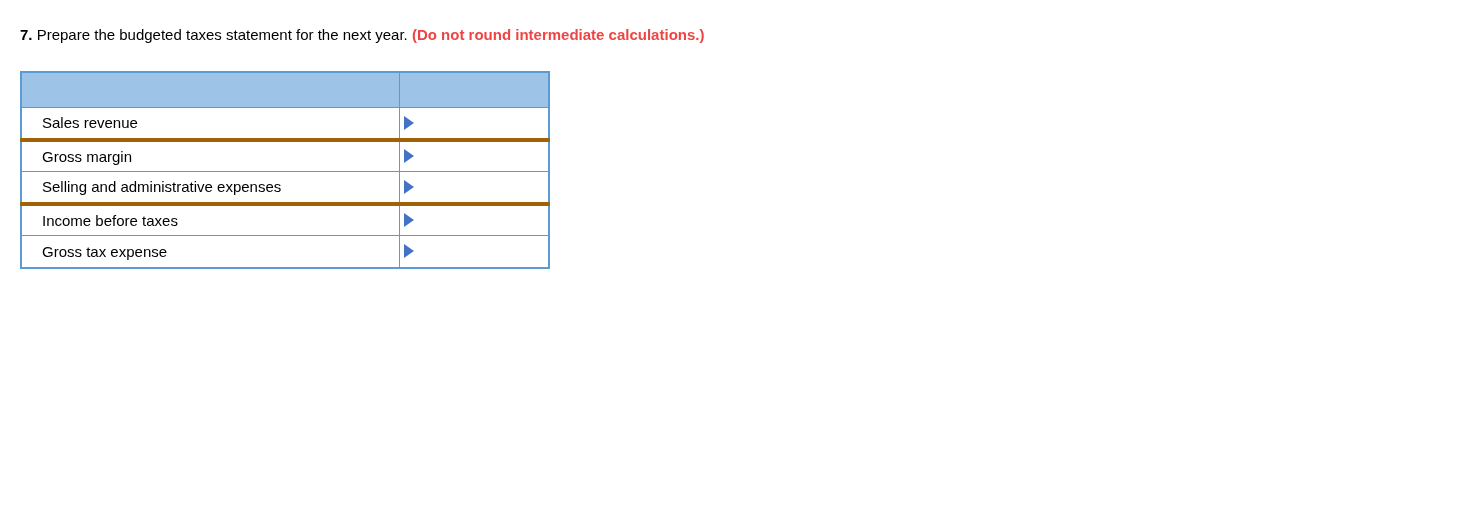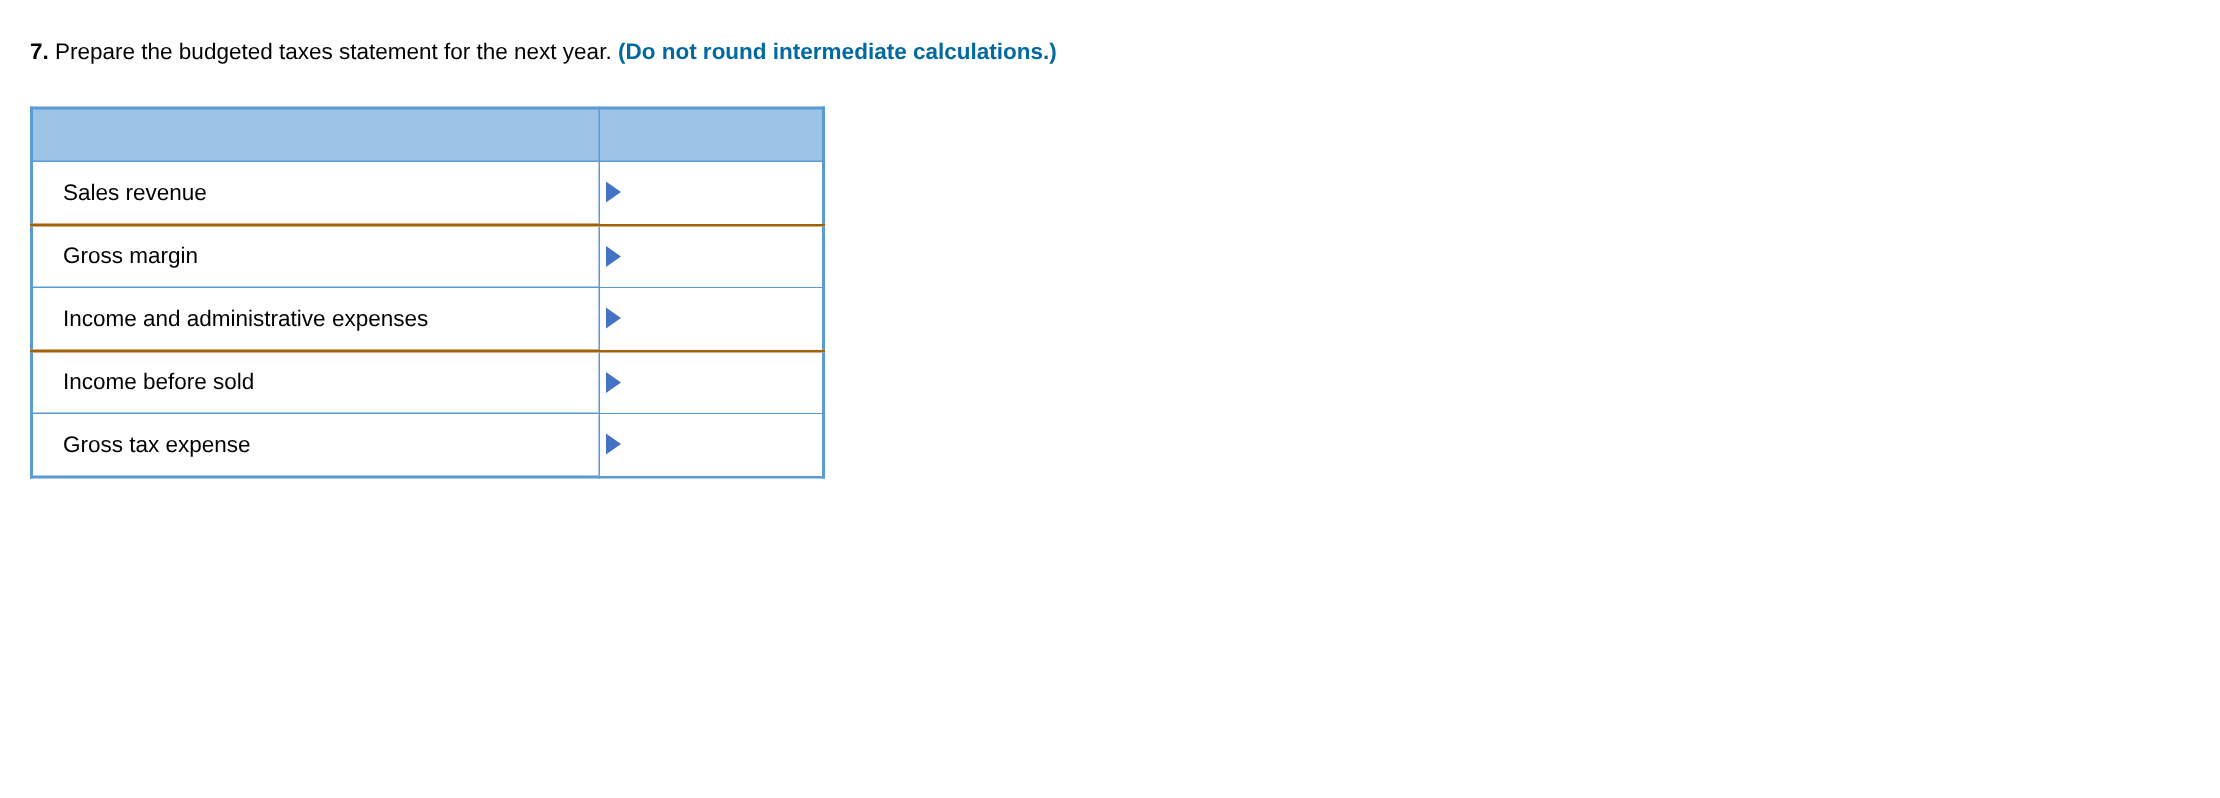--- a/index.html
+++ b/index.html
@@ -23,21 +23,21 @@
       margin-bottom: 24px;
       line-height: 1.5;
     }
 
     .instruction .bold {
       font-weight: bold;
     }
 
     .instruction .red-bold {
       font-weight: bold;
-      color: #0369a1;
+      color: #ef4444;
     }
 
     .table-container {
       margin-top: 16px;
       width: 530px;
     }
 
     .income-table {
       width: 100%;
       border-collapse: collapse;
@@ -58,36 +58,36 @@
       width: 380px;
     }
 
     .header-row td:last-child {
       width: 150px;
     }
 
     .data-row td {
       border: 1px solid #5b9bd5;
       padding: 6px 20px;
-      height: 42px;
+      height: 32px;
       vertical-align: middle;
     }
 
     .data-row td:first-child {
       width: 380px;
       font-size: 15px;
     }
 
     .data-row td:last-child {
       width: 150px;
       position: relative;
     }
 
     .data-row td.thick-top {
-      border-top: 2px solid #a16207;
+      border-top: 4px solid #a16207;
     }
 
     .arrow-indicator {
       display: inline-block;
       width: 0;
       height: 0;
       border-top: 7px solid transparent;
       border-bottom: 7px solid transparent;
       border-left: 10px solid #4472c4;
       position: absolute;
@@ -124,27 +124,27 @@
             <span class="arrow-indicator"></span>
           </td>
         </tr>
         <tr class="data-row">
           <td class="thick-top">Gross margin</td>
           <td class="input-cell thick-top">
             <span class="arrow-indicator"></span>
           </td>
         </tr>
         <tr class="data-row">
-          <td>Income and administrative expenses</td>
+          <td>Selling and administrative expenses</td>
           <td class="input-cell">
             <span class="arrow-indicator"></span>
           </td>
         </tr>
         <tr class="data-row">
-          <td class="thick-top">Income before sold</td>
+          <td class="thick-top">Income before taxes</td>
           <td class="input-cell thick-top">
             <span class="arrow-indicator"></span>
           </td>
         </tr>
         <tr class="data-row">
           <td>Gross tax expense</td>
           <td class="input-cell">
             <span class="arrow-indicator"></span>
           </td>
         </tr>

